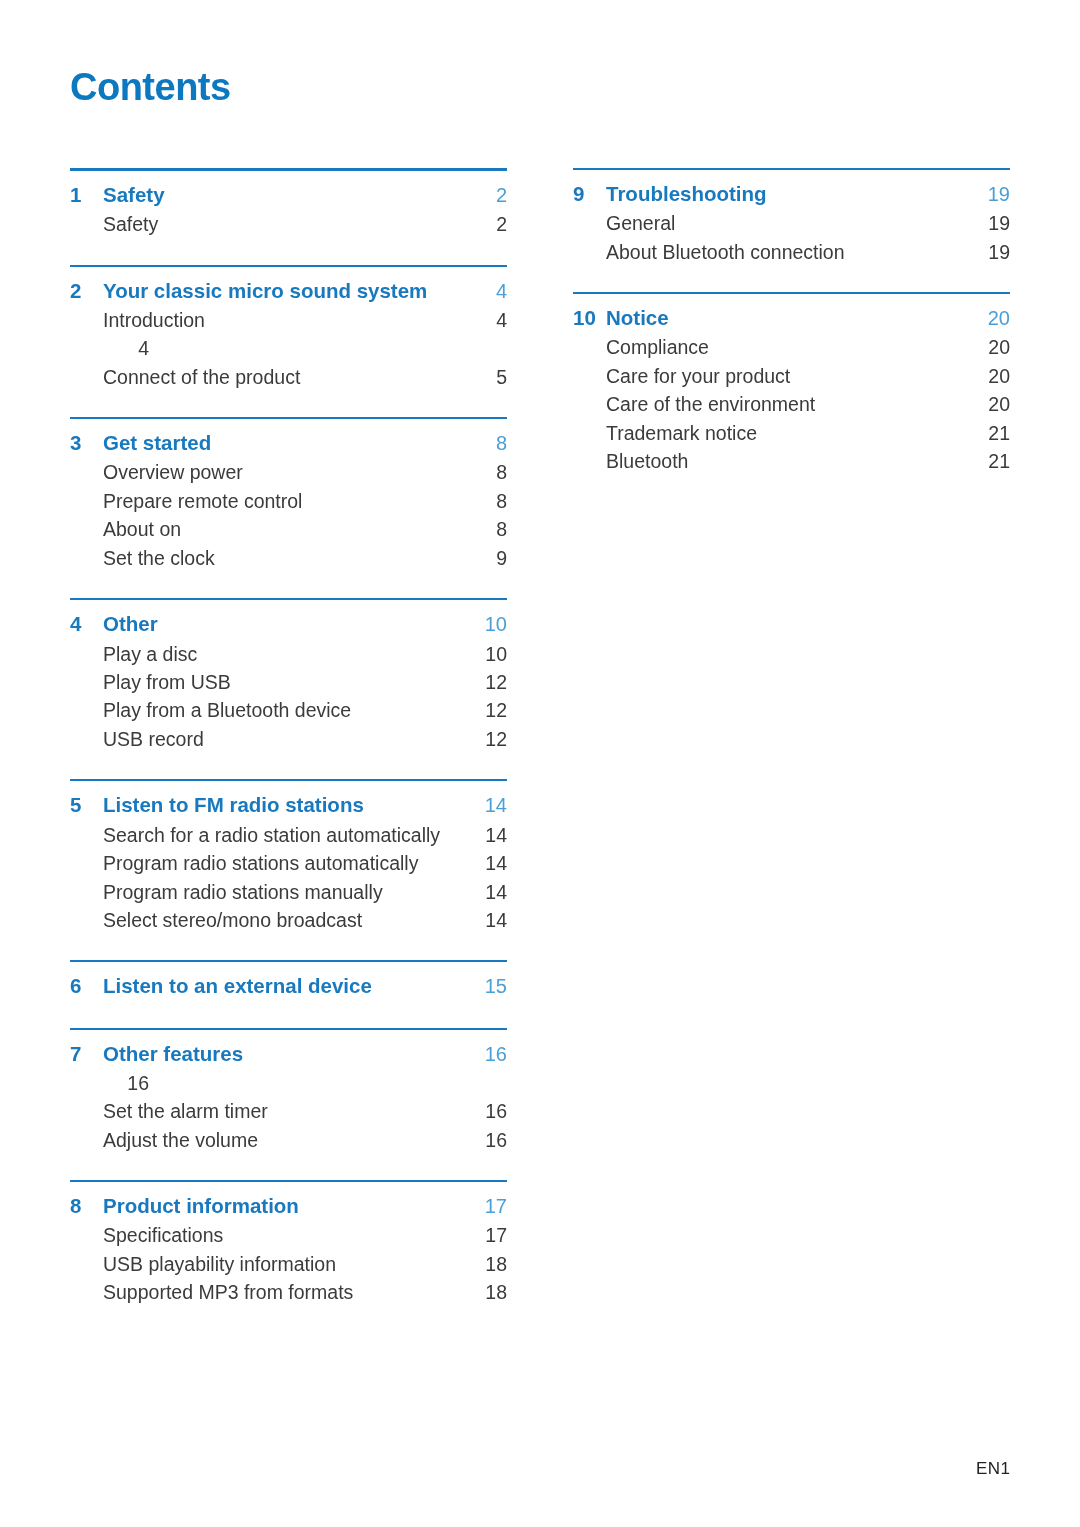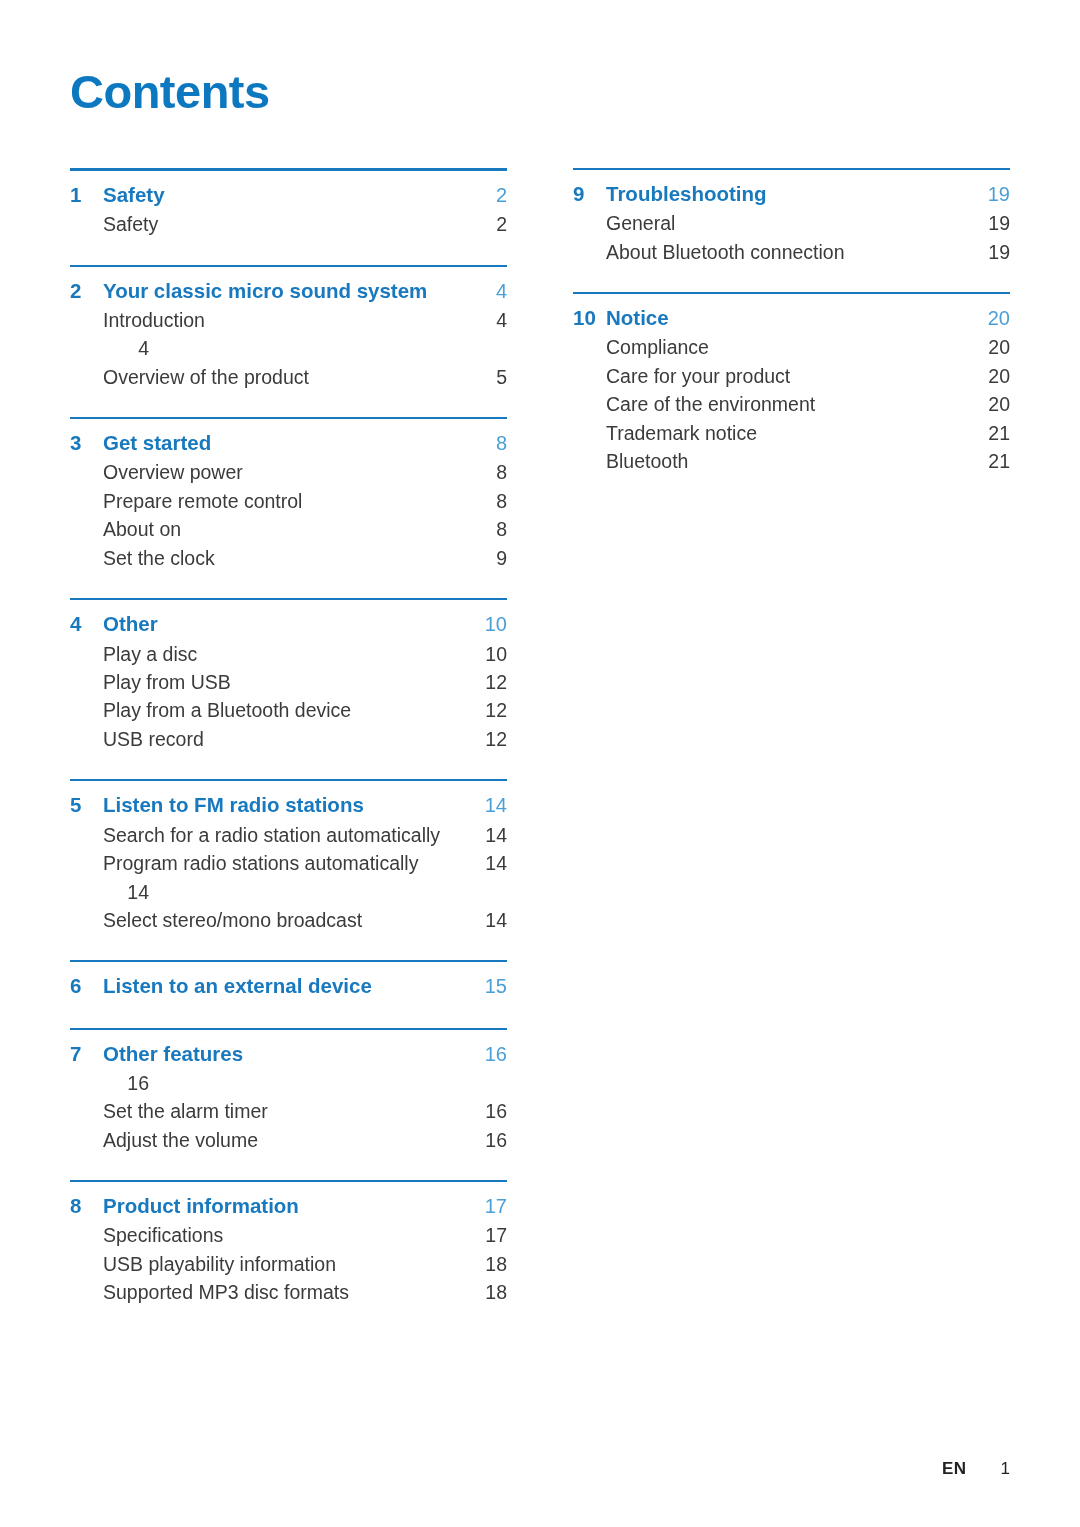--- a/index.html
+++ b/index.html
@@ -21,21 +21,21 @@
     left: 0; top: 0;
     width: 1080px;
     height: 1527px;
   }
 
   
   .doc-title {
     position: absolute;
     left: 70px;
     top: 68px;
-    font-size: 47px;
+    font-size: 38px;
     font-weight: bold;
     color: #0c78c0;
     letter-spacing: -0.5px;
     line-height: 1;
   }
 
   
   .columns {
     position: absolute;
     left: 0;
@@ -126,22 +126,21 @@
   .footer {
     position: absolute;
     right: 70px;
     bottom: 48px;
     display: flex;
     align-items: baseline;
     font-size: 17px;
     color: #222222;
   }
   .footer-lang {
-    font-weight: bold;
-    margin-right: 34px;
+    font-weight: normal;
     letter-spacing: 0.5px;
   }
   .footer-page {
     font-weight: normal;
   }
 </style>
 </head>
 <body>
 
 <div class="page">
@@ -174,21 +173,21 @@
             <span class="sub-spacer"></span>
             <span class="sub-label">Introduction</span>
             <span class="sub-page">4</span>
           </div>
           <div class="sub-row">
             <span class="sub-spacer"></span>
             <span class="sub-page">4</span>
           </div>
           <div class="sub-row">
             <span class="sub-spacer"></span>
-            <span class="sub-label">Overview of the product</span>
+            <span class="sub-label">Connect of the product</span>
             <span class="sub-page">5</span>
           </div>
         </div>
         <div class="section">
           <div class="rule"></div>
           <div class="sec-head">
             <span class="sec-num">3</span>
             <span class="sec-title">Get started</span>
             <span class="sec-page">8</span>
           </div>
@@ -253,20 +252,21 @@
             <span class="sub-label">Search for a radio station automatically</span>
             <span class="sub-page">14</span>
           </div>
           <div class="sub-row">
             <span class="sub-spacer"></span>
             <span class="sub-label">Program radio stations automatically</span>
             <span class="sub-page">14</span>
           </div>
           <div class="sub-row">
             <span class="sub-spacer"></span>
+            <span class="sub-label">Program radio stations manually</span>
             <span class="sub-page">14</span>
           </div>
           <div class="sub-row">
             <span class="sub-spacer"></span>
             <span class="sub-label">Select stereo/mono broadcast</span>
             <span class="sub-page">14</span>
           </div>
         </div>
         <div class="section">
           <div class="rule"></div>
@@ -310,21 +310,21 @@
             <span class="sub-label">Specifications</span>
             <span class="sub-page">17</span>
           </div>
           <div class="sub-row">
             <span class="sub-spacer"></span>
             <span class="sub-label">USB playability information</span>
             <span class="sub-page">18</span>
           </div>
           <div class="sub-row">
             <span class="sub-spacer"></span>
-            <span class="sub-label">Supported MP3 disc formats</span>
+            <span class="sub-label">Supported MP3 from formats</span>
             <span class="sub-page">18</span>
           </div>
         </div>
       </div>
     <div class="column">
         <div class="section">
           <div class="rule"></div>
           <div class="sec-head">
             <span class="sec-num">9</span>
             <span class="sec-title">Troubleshooting</span>

